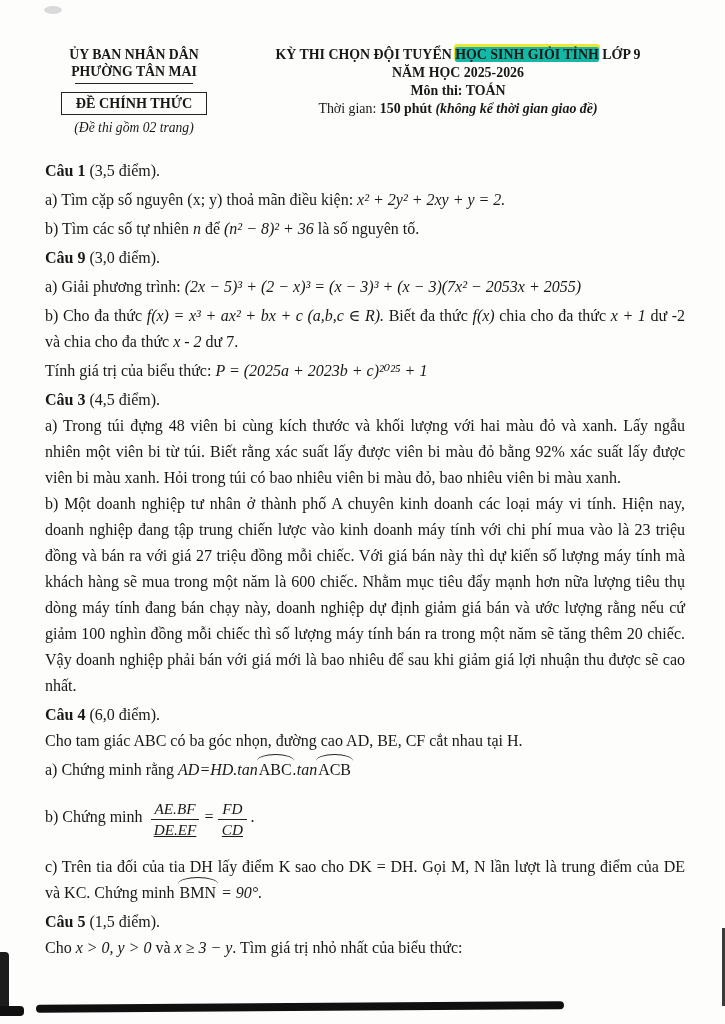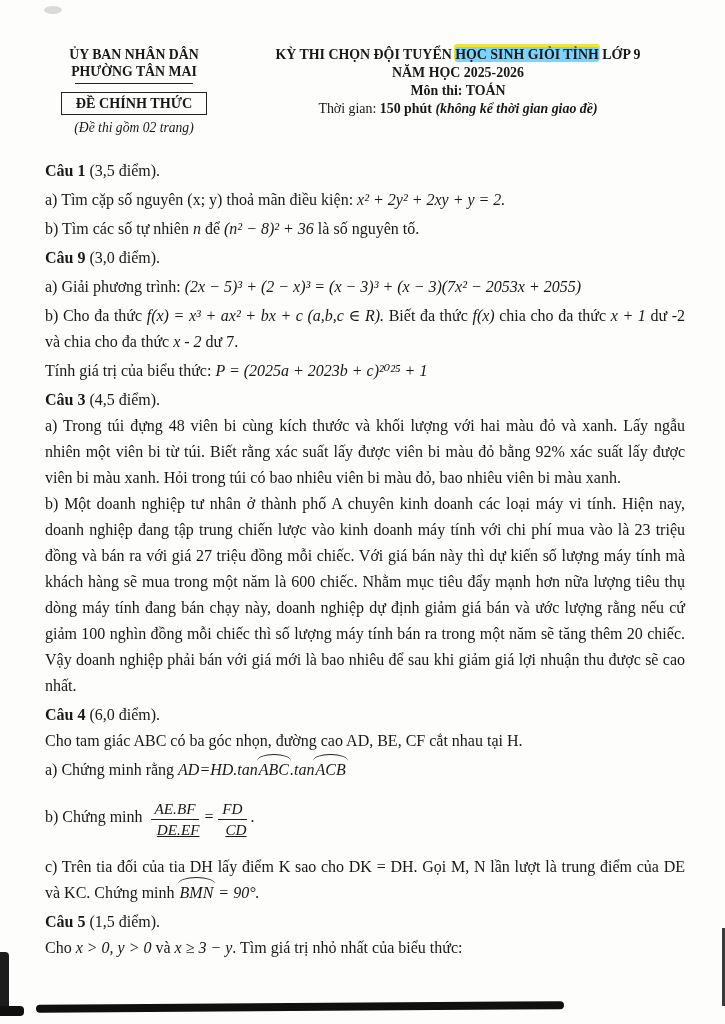--- a/index.html
+++ b/index.html
@@ -16,38 +16,38 @@
   }
   
   .header{display:flex;align-items:flex-start;}
   .header-left{width:178px;flex:0 0 auto;text-align:center;}
   .header-right{flex:1;text-align:center;padding-left:8px;}
   .org-line{font-weight:bold;font-size:13.8px;line-height:17px;}
   .org-rule{width:118px;height:1.4px;background:#222;margin:3px auto 7px;}
   .doc-box{display:inline-block;border:1.5px solid #222;padding:2px 14px;font-weight:bold;font-size:14.2px;margin-top:1px;}
   .doc-note{font-style:italic;font-size:13.6px;margin-top:5px;}
   .title{font-weight:bold;font-size:13.9px;line-height:17px;}
-  .hl{background:#7dd3fc;box-shadow:0 -2px 0 1px #f2e531;border-radius:2px;}
+  .hl{background:#14b8a6;box-shadow:0 -2px 0 1px #f2e531;border-radius:2px;}
   .year{font-weight:bold;font-size:13.9px;line-height:17px;margin-top:1px;}
   .subject{font-size:13.9px;line-height:17px;font-weight:bold;margin-top:1px;}
   .time{font-size:13.9px;line-height:18px;margin-top:1px;}
   .time .b{font-weight:bold;}
   .time .bi{font-weight:bold;font-style:italic;}
   
   .body{margin-top:22px;font-size:16px;line-height:26px;}
   .body p{margin:0;}
   .qhead{margin-top:3px !important;}
   .qhead .b{font-weight:bold;margin-top:24px;}
   .mathline{margin:3px 0 !important;}
   .just{text-align:justify;}
   .m{font-style:italic;}
-  .hat{position:relative;display:inline-block;font-style:italic;padding:0 1px;}
+  .hat{position:relative;display:inline-block;padding:0 1px;}
   .hat::before{content:"";position:absolute;left:-1px;right:-1px;top:-3px;height:6px;
     border-top:1.5px solid #222;border-radius:50% 50% 0 0/100% 100% 0 0;}
-  .frac{display:inline-flex;flex-direction:column;align-items:flex-end;vertical-align:middle;
+  .frac{display:inline-flex;flex-direction:column;align-items:center;vertical-align:middle;
     line-height:1.12;font-style:italic;margin:1px 4px 0;font-size:15.2px;}
   .frac .num{border-bottom:1.4px solid #222;padding:0 4px 1.5px;}
   .frac .den{padding-top:1.5px;text-decoration:underline;}
   .fracline{margin:16px 0 !important;}
   
   .artifact{position:absolute;background:#101010;}
   .art-bottom-bar{left:36px;top:1003px;width:528px;height:8px;transform:rotate(-0.4deg);border-radius:4px/50%;}
   .art-left-edge{left:0;top:952px;width:9px;height:64px;border-radius:0 4px 4px 0;background:#1c1c1c;}
   .art-left-corner{left:0;top:1006px;width:24px;height:10px;border-radius:0 4px 4px 0;}
   .art-right-edge{right:0;top:928px;width:3px;height:78px;background:#3a3a3a;}

